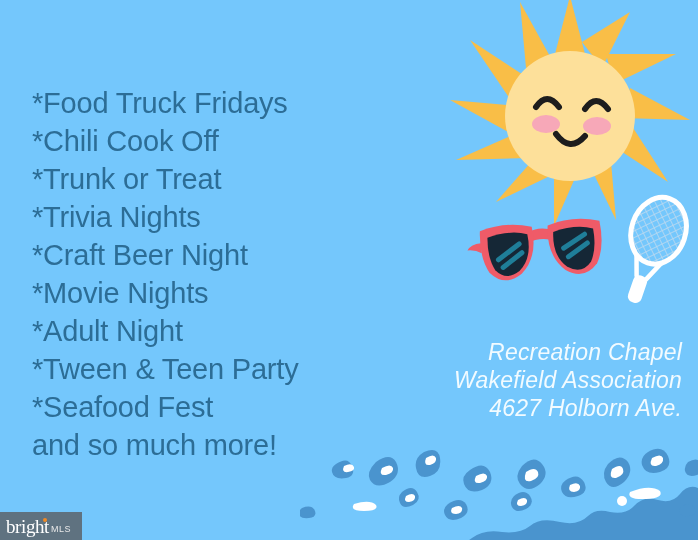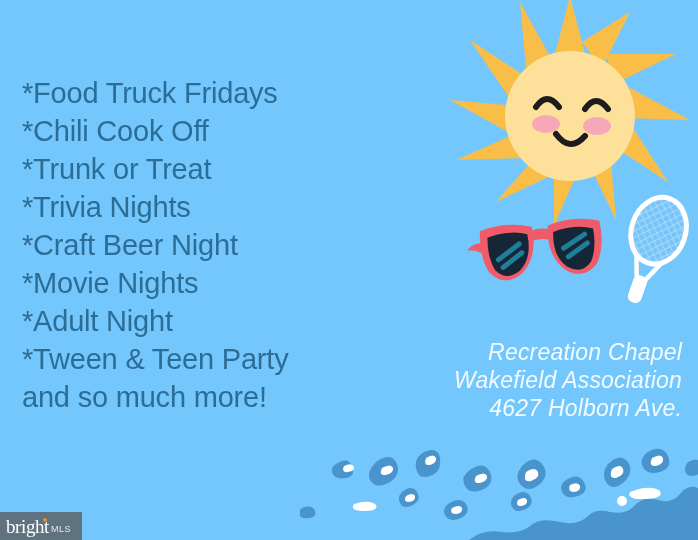--- a/index.html
+++ b/index.html
@@ -29,21 +29,21 @@
     white-space: nowrap;
     line-height: 40px;
   }
 
   
   #event-list {
     position: absolute;
     left: 18px;
     top: 70px;
     width: 330px;
-    margin: 4px;
+    margin: 14px;
     padding: 0;
     list-style: none;
   }
   #event-list li {
     font-size: 29px;
     line-height: 38px;
     color: #2c6d96;
     white-space: nowrap;
     letter-spacing: -0.2px;
   }
@@ -224,20 +224,21 @@
 
   <ul id="event-list">
     <li>*Food Truck Fridays</li>
     <li>*Chili Cook Off</li>
     <li>*Trunk or Treat</li>
     <li>*Trivia Nights</li>
     <li>*Craft Beer Night</li>
     <li>*Movie Nights</li>
     <li>*Adult Night</li>
     <li>*Tween &amp; Teen Party</li>
+    <li>*Seafood Fest</li>
     <li>and so much more!</li>
   </ul>
 
   <div id="address-block">
     <div>Recreation Chapel</div>
     <div>Wakefield Association</div>
     <div>4627 Holborn Ave.</div>
   </div>
 
   <div id="watermark">

